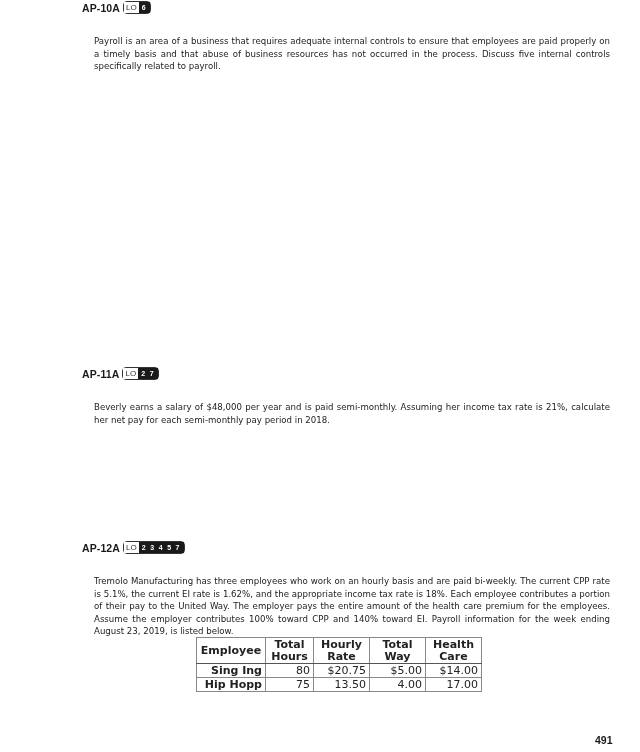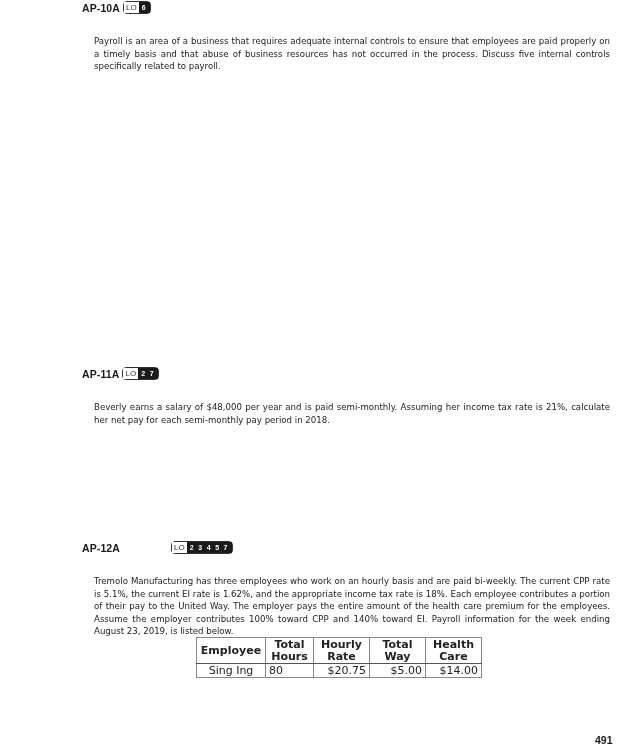--- a/index.html
+++ b/index.html
@@ -81,25 +81,25 @@
       height: 25px;
       text-align: center;
       border-bottom: 1.5px solid #555;
     }
     table.payroll td {
       height: 13px;
       line-height: 13px;
       text-align: right;
     }
     table.payroll td.emp {
-      text-align: center;
-      font-weight: normal;
+      text-align: right;
+      font-weight: bold;
     }
     table.payroll td.hours {
-      text-align: left;
+      text-align: right;
     }
     .col-emp { width: 62px; }
     .col-hours { width: 41px; }
     .col-rate { width: 49px; }
     .col-uw { width: 49px; }
     .col-hc { width: 49px; }
     .page-number {
       position: absolute;
       left: 576px;
       top: 734px;
@@ -124,21 +124,21 @@
 
 <div class="problem-title" style="top: 367px;">
   <span>AP-11A</span>
   <span class="lo-badge">
     <span class="lo-label">LO</span>
     <span class="lo-nums">2 7</span>
   </span>
 </div>
 <p class="problem-text" style="top: 389px;">Beverly earns a salary of $48,000 per year and is paid semi-monthly. Assuming her income tax rate is 21%, calculate her net pay for each semi-monthly pay period in 2018.</p>
 
-<div class="problem-title" style="top: 541px; gap: 48px;">
+<div class="problem-title" style="top: 541px;">
   <span>AP-12A</span>
   <span class="lo-badge">
     <span class="lo-label">LO</span>
     <span class="lo-nums">2 3 4 5 7</span>
   </span>
 </div>
 <p class="problem-text" style="top: 563px;">Tremolo Manufacturing has three employees who work on an hourly basis and are paid bi-weekly. The current CPP rate is 5.1%, the current EI rate is 1.62%, and the appropriate income tax rate is 18%. Each employee contributes a portion of their pay to the United Way. The employer pays the entire amount of the health care premium for the employees. Assume the employer contributes 100% toward CPP and 140% toward EI. Payroll information for the week ending August 23, 2019, is listed below.</p>
 
 <table class="payroll">
   <thead>
@@ -151,16 +151,23 @@
     </tr>
   </thead>
   <tbody>
     <tr>
       <td class="emp">Sing Ing</td>
       <td class="hours">80</td>
       <td>$20.75</td>
       <td>$5.00</td>
       <td>$14.00</td>
     </tr>
+    <tr>
+      <td class="emp">Hip Hopp</td>
+      <td class="hours">75</td>
+      <td>13.50</td>
+      <td>4.00</td>
+      <td>17.00</td>
+    </tr>
   </tbody>
 </table>
 
 <div class="page-number">491</div>
 
 </body></html>

